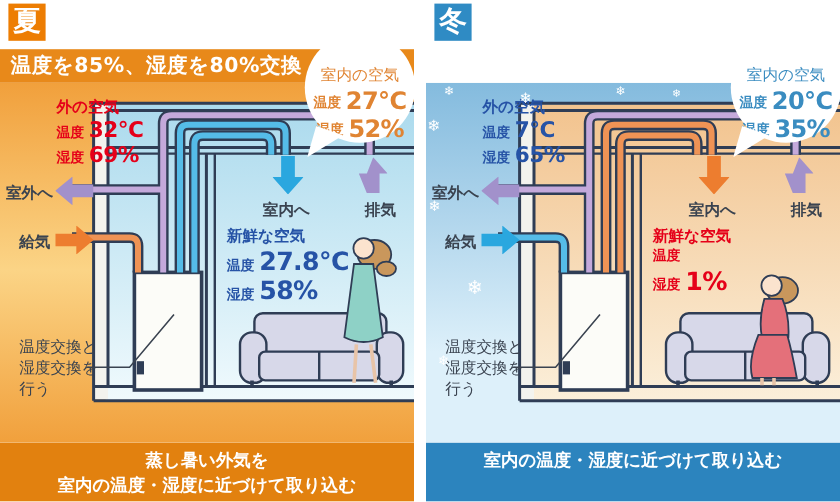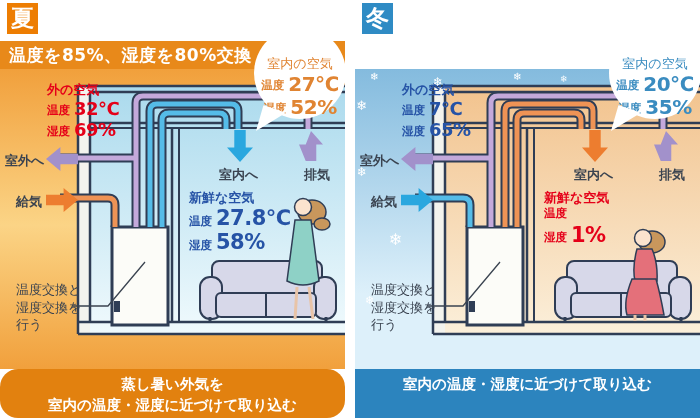--- a/index.html
+++ b/index.html
@@ -22,21 +22,21 @@
     padding-left:9px;box-sizing:border-box;letter-spacing:.5px;white-space:nowrap;
   }
   .illo{position:absolute;left:0;top:69px;width:345px;height:300px;overflow:hidden;}
   .sky{position:absolute;left:0;top:0;right:0;bottom:0;}
   .interior{position:absolute;left:88px;top:18px;width:257px;height:247px;}
   svg.house{position:absolute;left:0;top:0;}
 
   
   #panel-summer .badge{background:var(--summer_badge);}
   #panel-summer .headline{background:var(--summer_accent);}
-  #panel-summer .caption{background:var(--summer_caption);border-radius:18px;}
+  #panel-summer .caption{background:var(--summer_caption);}
   #panel-summer .sky{background:linear-gradient(180deg,var(--summer_outside_top) 0%,var(--summer_outside_mid) 52%,var(--summer_outside_top) 100%);}
   #panel-summer .interior{background:linear-gradient(180deg,var(--summer_interior_top),var(--summer_interior_bottom));}
   #panel-summer .bubble{color:var(--bubble_text_summer);}
   #panel-summer .outside-air{color:var(--red_text);}
   #panel-summer .fresh-air{color:var(--blue_text);}
   #panel-summer .pipe-supply{stroke:var(--pipe_blue);}
   #panel-summer .pipe-wallsupply{stroke:var(--pipe_orange);}
   #panel-summer .arrow-supply{background:var(--arrow_orange);}
   #panel-summer .arrow-inside{background:var(--arrow_blue);}
   #panel-summer .dress{fill:#8ED1C6;}

